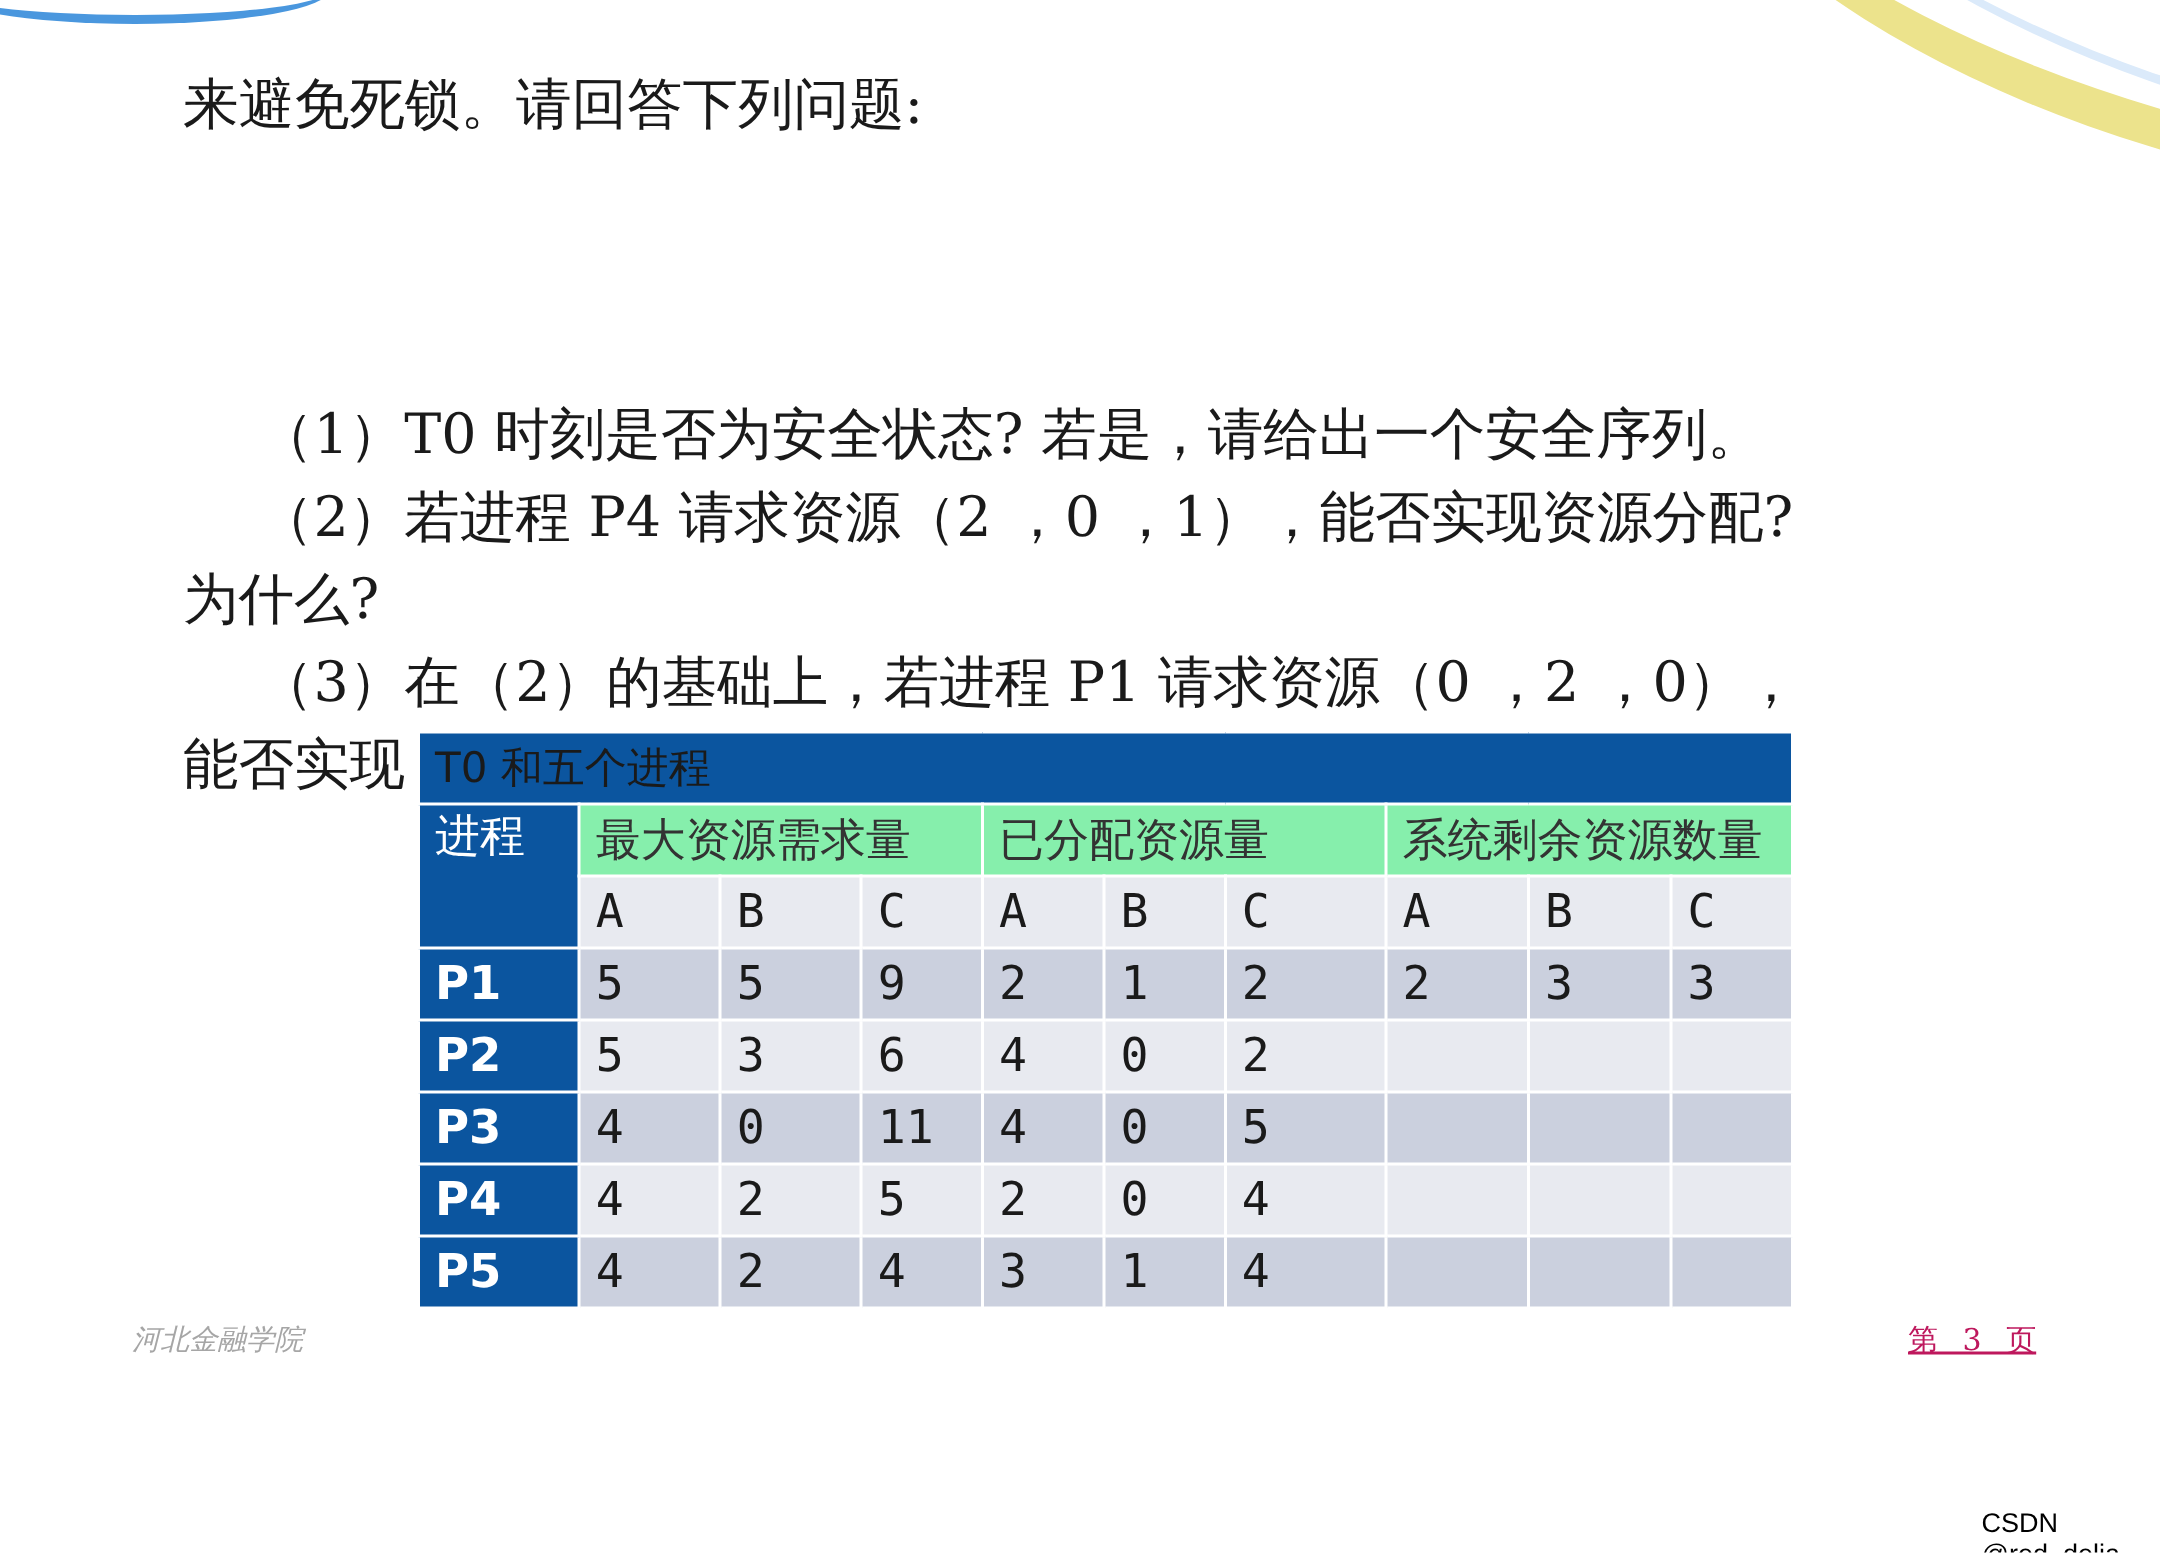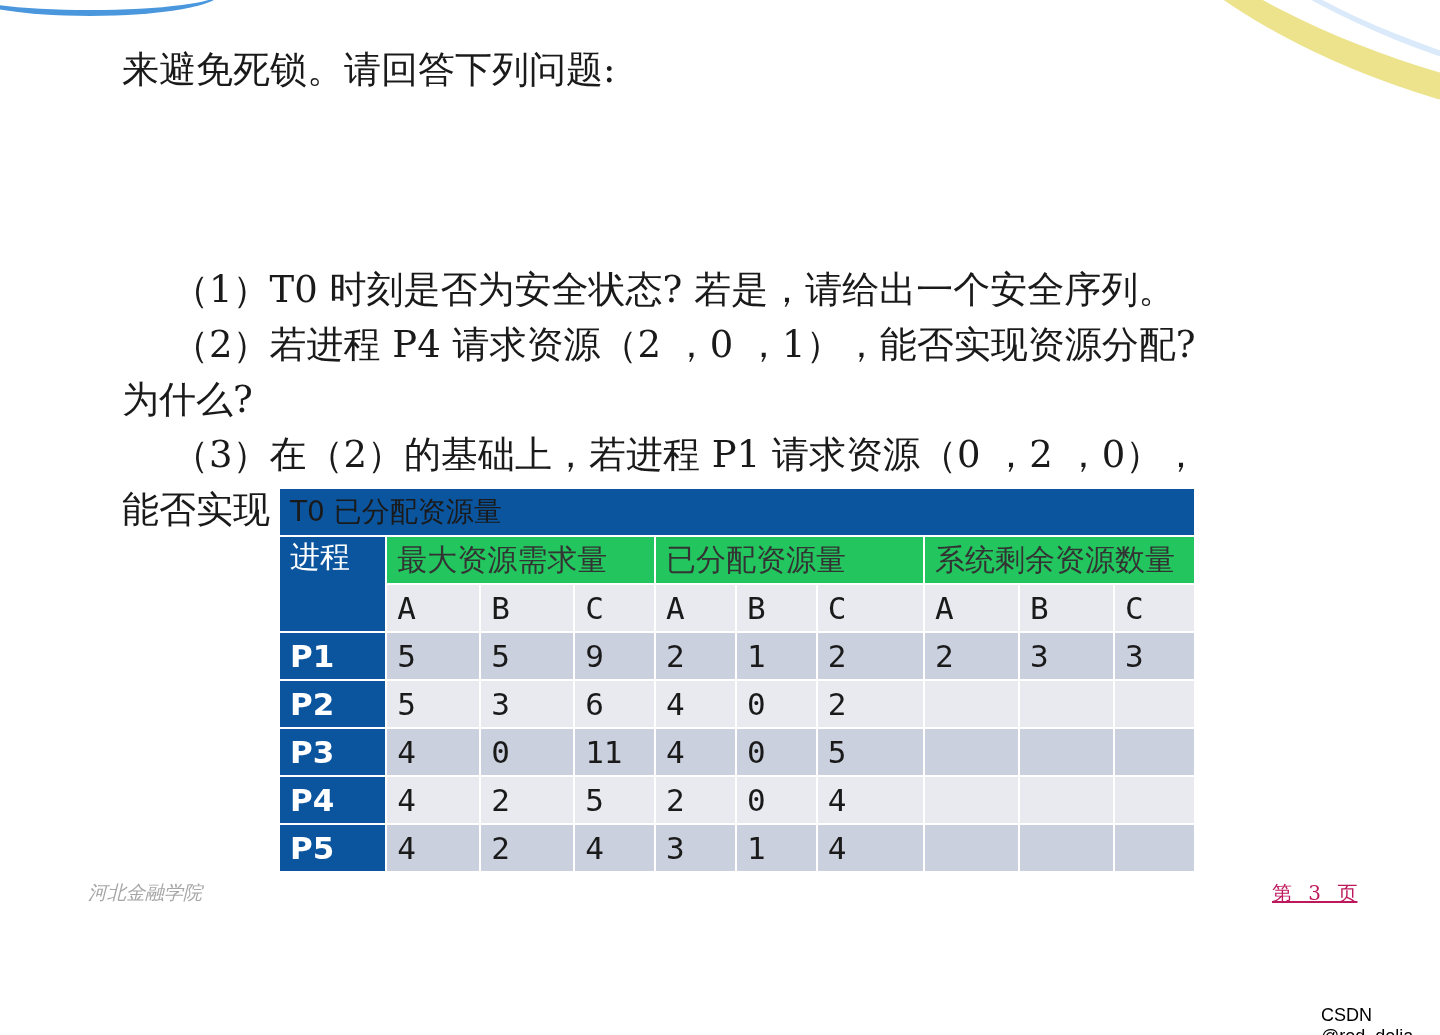--- a/index.html
+++ b/index.html
@@ -53,21 +53,21 @@
     background:#0b559f; color:#ffffff; text-align:center; height:42px;
     font-family:"DejaVu Sans","Liberation Sans", sans-serif; font-weight:bold;
     font-size:28px;
     border-top:2px solid #5a9ad4;
   }
   .proc-head, .proc-cell {
     background:#0b559f !important; color:#ffffff !important;
     font-family:"DejaVu Sans","Liberation Sans", sans-serif; font-weight:bold !important;
   }
   .proc-head { vertical-align:top; font-weight:normal !important; font-size:30px; }
-  .grp { background:#22c55e; font-family:"DejaVu Sans","Liberation Sans", sans-serif; font-size:30px; color:#333 !important; }
+  .grp { background:#86efac; font-family:"DejaVu Sans","Liberation Sans", sans-serif; font-size:30px; color:#333 !important; }
   .sub { background:#e8eaf0; }
   .odd td:not(.proc-cell) { background:#cbd0de; }
   .even td:not(.proc-cell) { background:#e8eaf0; }
 
   .footer-left {
     position:absolute; left:88px; top:880px; font-size:19px; color:#a6a6a6;
     font-family:"DejaVu Serif","Liberation Serif", serif;
     font-style:italic;
   }
   .footer-right {
@@ -115,21 +115,21 @@
       <col style="width:80px">
     <col style="width:80px">
       <col style="width:80px">
       <col style="width:106px">
     <col style="width:94px">
       <col style="width:94px">
       <col style="width:80px">
   </colgroup>
   <tbody>
       <tr class="title-row">
-    <th colspan="10">T0 已分配资源量</th>
+    <th colspan="10">T0 和五个进程</th>
   </tr>
   <tr>
     <td class="proc-head" rowspan="2">进程</td>
     <td class="grp" colspan="3">最大资源需求量</td>
     <td class="grp" colspan="3">已分配资源量</td>
     <td class="grp" colspan="3">系统剩余资源数量</td>
   </tr>
   <tr>
     <td class="sub">A</td>
     <td class="sub">B</td>

